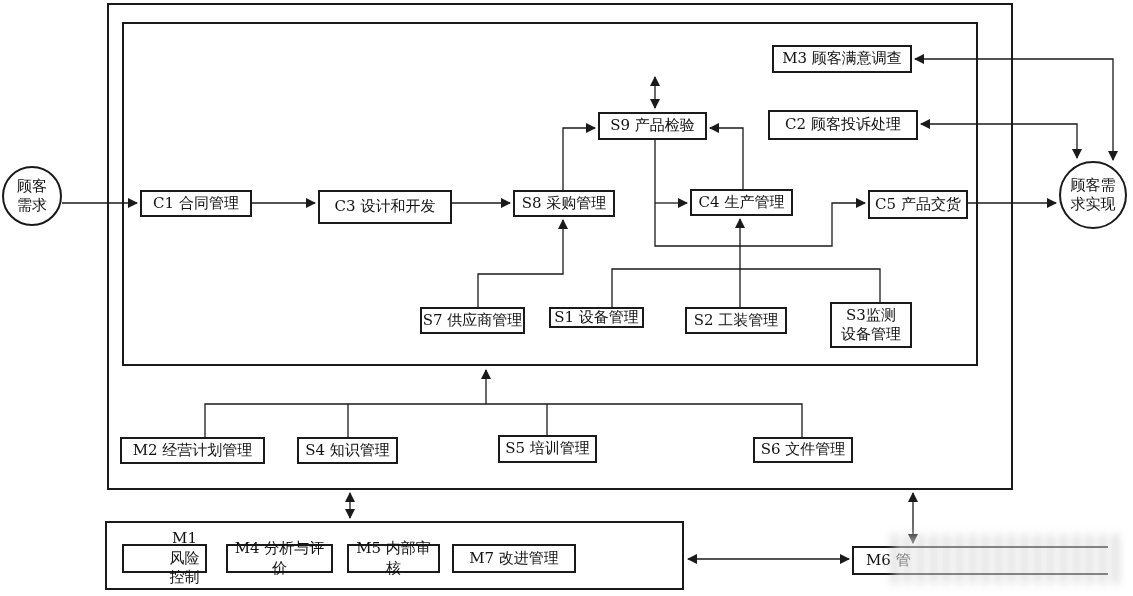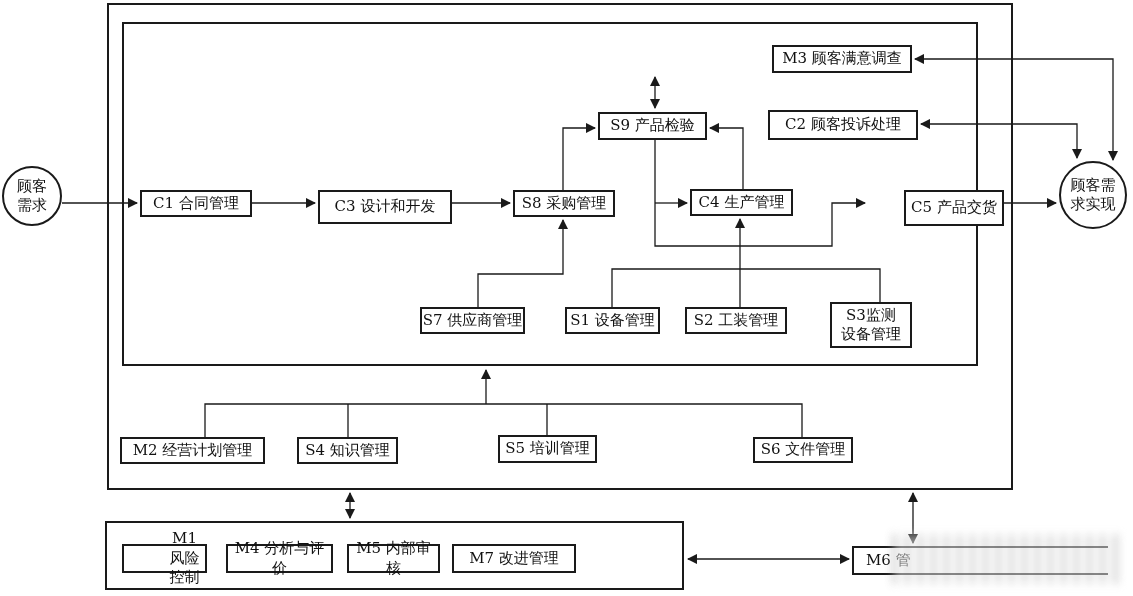--- a/index.html
+++ b/index.html
@@ -91,24 +91,24 @@
 需求</div>
 
   <div class="node" style="left:772px;top:45px;width:140px;height:28px;">M3 顾客满意调查</div>
   <div class="node" style="left:598px;top:112px;width:109px;height:28px;">S9 产品检验</div>
   <div class="node" style="left:768px;top:110px;width:150px;height:30px;">C2 顾客投诉处理</div>
 
   <div class="node" style="left:140px;top:190px;width:112px;height:27px;">C1 合同管理</div>
   <div class="node" style="left:318px;top:190px;width:134px;height:34px;">C3 设计和开发</div>
   <div class="node" style="left:513px;top:190px;width:102px;height:27px;">S8 采购管理</div>
   <div class="node" style="left:690px;top:189px;width:103px;height:27px;">C4 生产管理</div>
-  <div class="node" style="left:904px;top:190px;width:100px;height:36px;">C5 产品交货</div>
+  <div class="node" style="left:868px;top:190px;width:100px;height:29px;">C5 产品交货</div>
 
   <div class="node" style="left:420px;top:307px;width:105px;height:27px;">S7 供应商管理</div>
-  <div class="node" style="left:565px;top:307px;width:95px;height:27px;">S1 设备管理</div>
+  <div class="node" style="left:549px;top:307px;width:95px;height:21px;">S1 设备管理</div>
   <div class="node" style="left:685px;top:307px;width:102px;height:27px;">S2 工装管理</div>
   <div class="node" style="left:830px;top:302px;width:82px;height:46px;">S3监测
 设备管理</div>
 
   <div class="node" style="left:120px;top:437px;width:145px;height:27px;">M2 经营计划管理</div>
   <div class="node" style="left:297px;top:437px;width:101px;height:27px;">S4 知识管理</div>
   <div class="node" style="left:498px;top:435px;width:99px;height:28px;">S5 培训管理</div>
   <div class="node" style="left:753px;top:437px;width:100px;height:26px;">S6 文件管理</div>
 
   <div class="node" style="left:122px;top:544px;width:85px;height:29px;padding-left:40px;">M1 风险控制</div>

